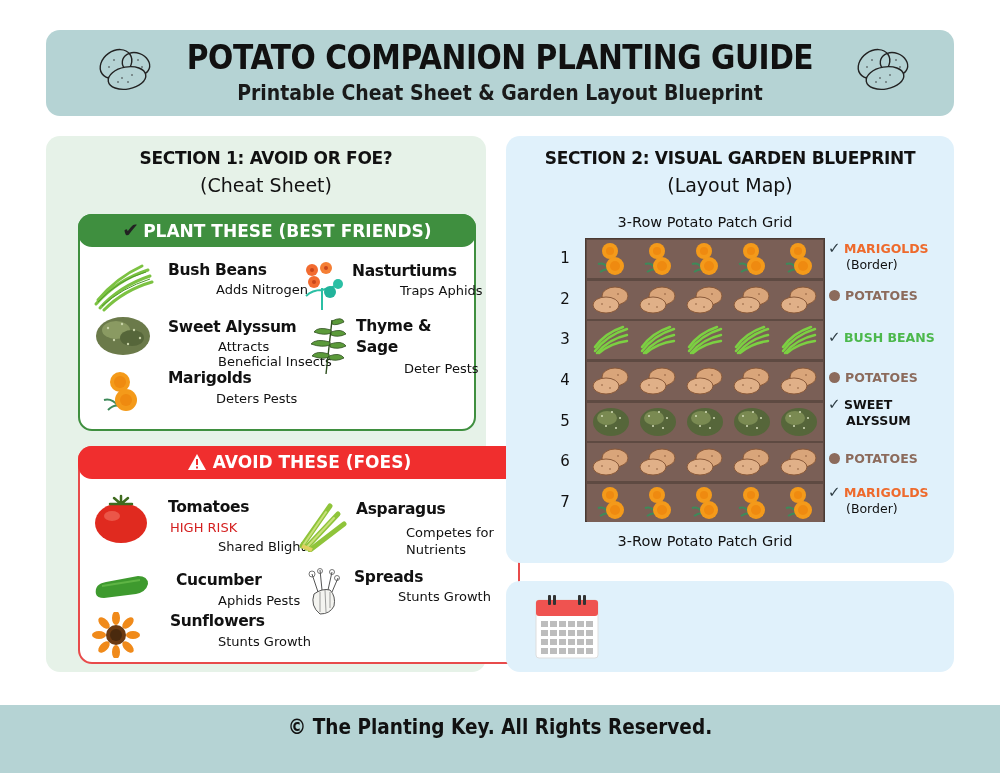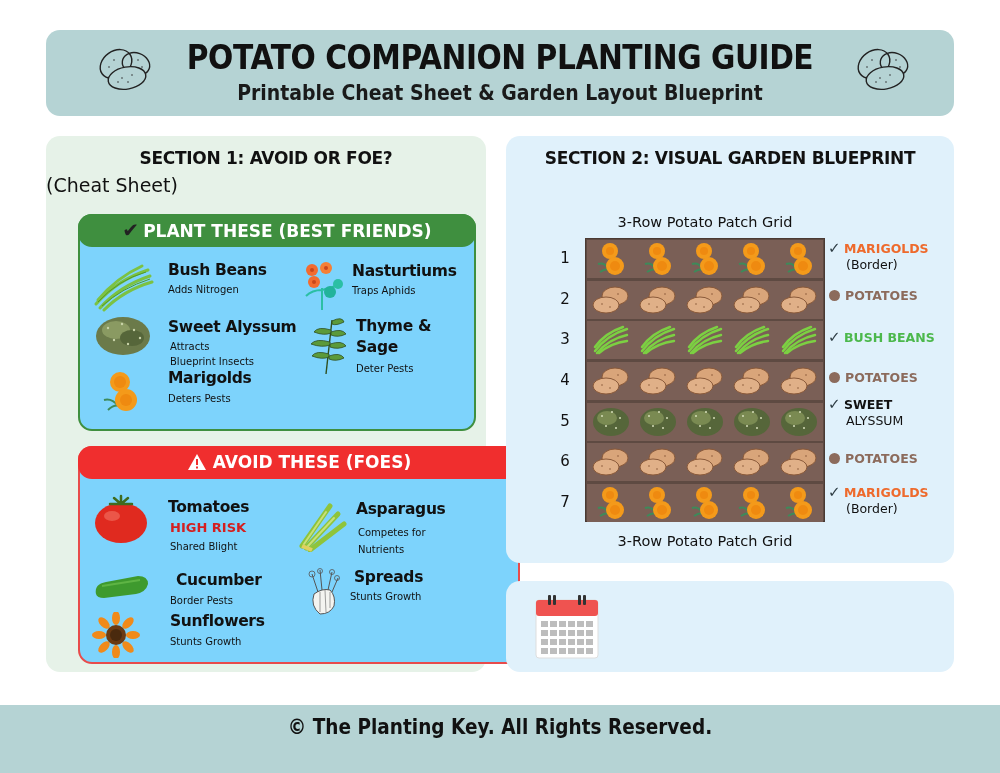--- a/index.html
+++ b/index.html
@@ -30,26 +30,26 @@
     .section1 {
       position: absolute; left: 46px; top: 136px; width: 440px; height: 536px;
       background: #e6f2e8; border-radius: 14px;
     }
     .sec-title {
       position: absolute; left: 0; right: 0; text-align: center;
       font-size: 17px; font-weight: 900; color: #111; letter-spacing: -0.3px;
       font-family: "DejaVu Sans", sans-serif;
     }
     .sec-sub {
-      position: absolute; left: 0; right: 0; text-align: left;
+      position: absolute; left: 0; right: 0; text-align: center;
       font-size: 19px; color: #111; font-family: "DejaVu Sans", sans-serif;
     }
 
     .box {
-      position: absolute; border-radius: 14px; background: #7dd3fc; padding-left: 8px;
+      position: absolute; border-radius: 14px; background: #ffffff; padding-left: 8px;
     }
     .box-friends { left: 32px; top: 78px; width: 398px; height: 217px; border: 2px solid #3f8f3f; }
     .box-foes { left: 32px; top: 310px; width: 442px; height: 218px; border: 2px solid #e84b4b; }
     .box-head {
       position: absolute; left: -2px; right: -2px; top: -2px; height: 33px;
       border-radius: 14px 14px 14px 14px;
       color: #fff; font-weight: 700; font-size: 17px; text-align: center; line-height: 33px;
       font-family: "DejaVu Sans", sans-serif;
     }
     .box-friends .box-head { background: #3f8f3f; }
@@ -59,25 +59,26 @@
 
     .plant {
       position: absolute;
     }
     .plant .icon { position: absolute; left: 0; top: 0; }
     .plant .name {
       position: absolute; font-weight: 900; font-size: 15.5px; color: #111; white-space: nowrap;
       font-family: "DejaVu Sans", sans-serif; letter-spacing: -0.3px;
     }
     .plant .desc {
-      position: absolute; font-size: 10px; color: #111; white-space: nowrap; line-height: 15px;
+      position: absolute; font-size: 13px; color: #111; white-space: nowrap; line-height: 15px;
       font-family: "DejaVu Sans", sans-serif;
+      margin-left: 48px;
     }
     .plant .risk {
-      position: absolute; font-size: 13px; color: #d41f1f; font-weight: 700; white-space: nowrap;
+      position: absolute; font-size: 13px; color: #d41f1f; font-weight: 400; white-space: nowrap;
       font-family: "DejaVu Sans", sans-serif;
     }
 
     
     .section2 {
       position: absolute; left: 506px; top: 136px; width: 448px; height: 427px;
       background: #e0f1fb; border-radius: 14px;
     }
     .grid-caption {
       position: absolute; left: 0; width: 448px; text-align: center; padding-right: 50px;
@@ -219,21 +220,21 @@
             <circle cx="14" cy="14" r="1.2"></circle>
             <circle cx="28" cy="10" r="1.2"></circle>
             <circle cx="40" cy="16" r="1.2"></circle>
             <circle cx="20" cy="26" r="1.2"></circle>
             <circle cx="34" cy="30" r="1.2"></circle>
             <circle cx="46" cy="24" r="1.2"></circle>
           </g>
       </svg>
       <div class="name" style="left:74px; top:4px;">Sweet Alyssum</div>
       <div class="desc" style="left:76px; top:25px;">Attracts</div>
-      <div class="desc" style="left:76px; top:40px;">Blueprint Insects</div>
+      <div class="desc" style="left:76px; top:40px;">Beneficial Insects</div>
     </div>
 
     <div class="plant" style="left:228px; top:100px;">
       <svg class="icon" width="40" height="60" viewBox="0 0 40 60">
         <path d="M18 58 L24 4" stroke="#2f4f1f" stroke-width="1.4"></path>
         <g fill="#5b9a3a" stroke="#2f4f1f" stroke-width=".8">
           <path d="M24 5 Q34 0 36 6 Q28 10 24 8Z"></path>
           <path d="M23 14 Q10 10 6 16 Q16 20 23 17Z"></path>
             <path d="M23 16 Q34 12 38 18 Q30 22 23 19Z"></path>
           <path d="M22 26 Q8 22 3 28 Q14 32 22 29Z"></path>
@@ -297,21 +298,21 @@
       <div class="desc" style="left:62px; top:29px;">Competes for</div>
       <div class="desc" style="left:62px; top:46px;">Nutrients</div>
     </div>
 
     <div class="plant" style="left:12px; top:124px;">
       <svg class="icon" width="58" height="30" viewBox="0 0 58 30">
         <path d="M4 22 Q2 12 14 10 L46 4 Q56 4 56 12 Q54 20 44 22 L12 26 Q5 26 4 22Z" fill="#3e9a2e"></path>
         <path d="M10 14 L48 8" stroke="#6cc04e" stroke-width="2" opacity=".7"></path>
       </svg>
       <div class="name" style="left:84px; top:-1px;">Cucumber</div>
-      <div class="desc" style="left:78px; top:21px;">Border Pests</div>
+      <div class="desc" style="left:78px; top:21px;">Aphids Pests</div>
     </div>
 
     <div class="plant" style="left:226px; top:120px;">
       <svg class="icon" width="34" height="48" viewBox="0 0 34 48">
         <path d="M8 26 Q4 38 14 46 Q24 46 28 38 Q30 28 24 22 Q16 20 8 26Z" fill="#f4f4f0" stroke="#555" stroke-width="1"></path>
         <path d="M14 24 L14 44 M19 22 L20 44 M24 24 L24 40" stroke="#777" stroke-width=".7"></path>
         <path d="M12 24 L6 6 M16 22 L14 2 M22 22 L26 4 M26 24 L32 10" stroke="#555" stroke-width="1" fill="none"></path>
         <g fill="none" stroke="#555" stroke-width=".8">
             <circle cx="6" cy="6" r="3"></circle>
             <circle cx="14" cy="3" r="2.5"></circle>
@@ -339,20 +340,21 @@
           <circle cx="24" cy="23" r="6" fill="#4a2a0e"></circle>
       </svg>
       <div class="name" style="left:78px; top:0px;">Sunflowers</div>
       <div class="desc" style="left:78px; top:22px;">Stunts Growth</div>
     </div>
   </div>
 </div>
 
 <div class="section2">
   <div class="sec-title" style="top:12px;text-align:center;">SECTION 2: VISUAL GARDEN BLUEPRINT</div>
+  <div class="sec-sub" style="top:38px;">(Layout Map)</div>
   <div class="grid-caption" style="top:78px;">3-Row Potato Patch Grid</div>
 
   <div class="grid" id="garden-grid">
       <div class="grid-row" style="top: 1px;">
         <span style="display: inline-flex;">
           <svg width="30" height="34" viewBox="0 0 30 34">
             <path d="M2 22 Q8 20 12 26 M4 30 Q10 26 14 28" stroke="#3e8a5a" stroke-width="2" fill="none"></path>
             <circle cx="14" cy="9" r="8" fill="#f49a1a"></circle>
             <circle cx="19" cy="24" r="9" fill="#f49a1a"></circle>
             <circle cx="14" cy="9" r="4" fill="#ef8a10"></circle>
@@ -741,21 +743,21 @@
       <div class="row-num" style="top: 235px;">4</div>
       <div class="row-num" style="top: 276px;">5</div>
       <div class="row-num" style="top: 316px;">6</div>
       <div class="row-num" style="top: 357px;">7</div>
     </div>
   <div id="row-labels">
       <div class="row-label" style="top: 104px;"><span class="mk">✓</span><span style="color: rgb(238, 106, 44);">MARIGOLDS</span><span class="sub">(Border)</span></div>
       <div class="row-label" style="top: 152px;"><span class="dot"></span><span style="color: rgb(140, 107, 92);">POTATOES</span></div>
       <div class="row-label" style="top: 193px;"><span class="mk">✓</span><span style="color: rgb(76, 184, 76);">BUSH  BEANS</span></div>
       <div class="row-label" style="top: 234px;"><span class="dot"></span><span style="color: rgb(140, 107, 92);">POTATOES</span></div>
-      <div class="row-label" style="top: 260px;"><span class="mk">✓</span><span style="color: rgb(17, 17, 17);">SWEET</span><span class="sub" style="font-weight: 400; color: rgb(17, 17, 17);">ALYSSUM</span></div>
+      <div class="row-label" style="top: 260px;"><span class="mk">✓</span><span style="color: rgb(17, 17, 17);">SWEET</span><span class="sub" style="font-weight: 700; color: rgb(17, 17, 17);">ALYSSUM</span></div>
       <div class="row-label" style="top: 315px;"><span class="dot"></span><span style="color: rgb(140, 107, 92);">POTATOES</span></div>
       <div class="row-label" style="top: 348px;"><span class="mk">✓</span><span style="color: rgb(238, 106, 44);">MARIGOLDS</span><span class="sub">(Border)</span></div>
     </div>
 
   <div class="grid-caption" style="top:397px;">3-Row Potato Patch Grid</div>
 </div>
 
 <div class="cta">
   <svg class="cal" width="66" height="66" viewBox="0 0 66 66">
     <rect x="2" y="6" width="62" height="58" rx="3" fill="#fff" stroke="#ddd"></rect>

